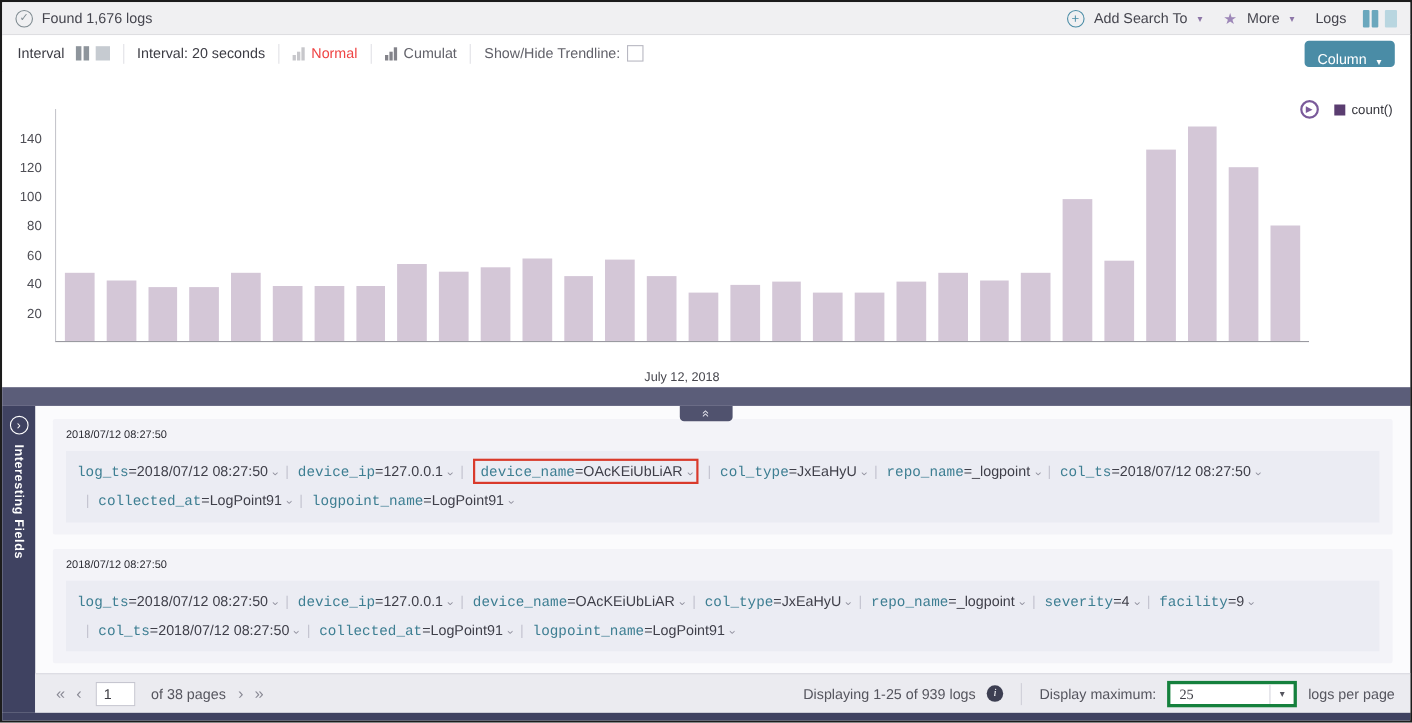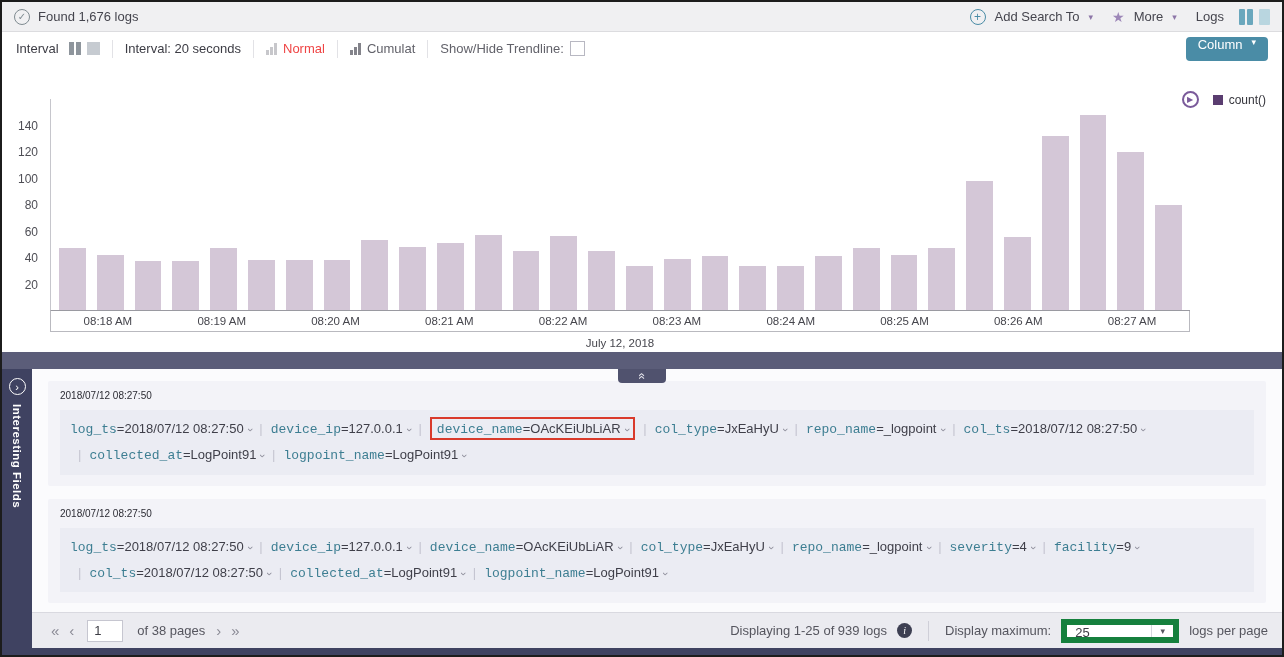--- a/index.html
+++ b/index.html
@@ -29,21 +29,21 @@
   .tgl-pair{display:inline-flex;gap:2px;margin-left:10px;cursor:pointer;}
   .tgl-pair i{display:block;width:5px;height:13px;background:#8e959c;}
   .tgl-sq{width:13px;height:13px;background:#c6cbd1;margin-left:6px;cursor:pointer;}
   .mini-bars{display:inline-flex;align-items:flex-end;gap:1px;height:12px;}
   .mini-bars i{display:block;width:3px;background:#c7c7cb;}
   .mini-bars i:nth-child(1){height:5px;} .mini-bars i:nth-child(2){height:8px;} .mini-bars i:nth-child(3){height:12px;}
   .mini-bars.dark i{background:#83838a;}
   .lbl-muted{color:#ef4444;}
   .lbl-mid{color:#62626a;}
   .checkbox{width:15px;height:15px;border:1px solid #b8b8c2;background:#fff;margin-left:6px;cursor:pointer;}
-  .column-btn{margin-left:auto;background:#4a8ca6;color:#fff;border-radius:4px;height:24px;padding:0 12px;display:flex;align-items:flex-start;gap:9px;font-size:13px;cursor:pointer;}
+  .column-btn{margin-left:auto;background:#4a8ca6;color:#fff;border-radius:4px;height:24px;padding:0 12px;display:flex;align-items:flex-end;gap:9px;font-size:13px;cursor:pointer;}
   .column-btn .caret-w{color:#fff;font-size:9px;}
 
   
   .chart-section{flex:0 0 287px;position:relative;background:#fff;}
   .legend{position:absolute;top:26px;right:16px;display:flex;align-items:center;gap:6px;font-size:12px;color:#35353c;}
   .play-circle{width:17px;height:17px;border-radius:50%;border:2px solid #7a5a9a;color:#7a5a9a;display:flex;align-items:center;justify-content:center;font-size:8px;margin-right:8px;cursor:pointer;}
   .legend-swatch{width:10px;height:10px;background:#5a3d70;display:inline-block;}
   .yaxis{position:absolute;left:0;top:34px;width:44px;height:212px;}
   .ytick{position:absolute;right:8px;font-size:12px;color:#4e4e55;transform:translateY(50%);}
   .plot{position:absolute;left:48px;right:92px;top:34px;height:212px;border-bottom:1px solid #9a9aa1;border-left:1px solid #c6c6cc;display:flex;align-items:flex-end;gap:11px;padding:0 8px;}
@@ -75,21 +75,21 @@
   .sep{color:#c4c4d0;margin:0 8px;}
 
   
   .pagination{flex:0 0 36px;background:#ebebf0;border-top:1px solid #d9d9e0;display:flex;align-items:center;padding:0 14px;font-size:13px;color:#55555e;}
   .pg-ic{color:#8a8a95;font-size:15px;cursor:pointer;padding:0 5px;}
   .page-input{width:36px;height:22px;border:1px solid #c6c6d0;background:#fff;font-size:13px;padding-left:6px;margin:0 8px;font-family:"Liberation Sans",sans-serif;color:#3c3c44;}
   .pg-label{margin:0 6px;}
   .pg-right{margin-left:auto;display:flex;align-items:center;gap:10px;}
   .info-circle{width:15px;height:15px;border-radius:50%;background:#3d3f52;color:#fff;display:inline-flex;align-items:center;justify-content:center;font-size:10px;font-family:"Liberation Serif",serif;font-style:italic;cursor:pointer;}
   .pg-vdiv{width:1px;height:20px;background:#cfcfd8;margin:0 6px;}
-  .select{width:118px;height:24px;background:#fff;border:6px solid #15803d;display:flex;cursor:pointer;}
+  .select{width:118px;height:24px;background:#fff;border:3px solid #15803d;display:flex;align-items:center;cursor:pointer;font-family:Liberation Serif, serif;}
   .select .sel-val{flex:1;padding-left:8px;color:#3c3c44;}
   .select .sel-caret{width:22px;height:100%;border-left:1px solid #d6d6de;display:flex;align-items:center;justify-content:center;color:#55555e;font-size:9px;}
 
   .bottom-strip{flex:0 0 7px;background:#3f4261;}
 </style>
 </head>
 <body>
 
 <div class="frame">
 
@@ -193,32 +193,20 @@
         <div class="bar" title="41" style="height: 25.625%; background: rgb(212, 199, 215);"></div>
         <div class="bar" title="47" style="height: 29.375%; background: rgb(212, 199, 215);"></div>
         <div class="bar" title="42" style="height: 26.25%; background: rgb(212, 199, 215);"></div>
         <div class="bar" title="47" style="height: 29.375%; background: rgb(212, 199, 215);"></div>
         <div class="bar" title="98" style="height: 61.25%; background: rgb(212, 199, 215);"></div>
         <div class="bar" title="55" style="height: 34.375%; background: rgb(212, 199, 215);"></div>
         <div class="bar" title="132" style="height: 82.5%; background: rgb(212, 199, 215);"></div>
         <div class="bar" title="148" style="height: 92.5%; background: rgb(212, 199, 215);"></div>
         <div class="bar" title="120" style="height: 75%; background: rgb(212, 199, 215);"></div>
         <div class="bar" title="80" style="height: 50%; background: rgb(212, 199, 215);"></div>
-      </div>
-    <div class="xstrip">
-        <div class="xcell">08:18 AM</div>
-        <div class="xcell">08:19 AM</div>
-        <div class="xcell">08:20 AM</div>
-        <div class="xcell">08:21 AM</div>
-        <div class="xcell">08:22 AM</div>
-        <div class="xcell">08:23 AM</div>
-        <div class="xcell">08:24 AM</div>
-        <div class="xcell">08:25 AM</div>
-        <div class="xcell">08:26 AM</div>
-        <div class="xcell">08:27 AM</div>
       </div>
     <div class="date-label">July 12, 2018</div>
   </div>
 
   <div class="collapse-bar">
     <div class="collapse-tab">
       <span class="dbl-chev">«</span>
     </div>
   </div>
 

